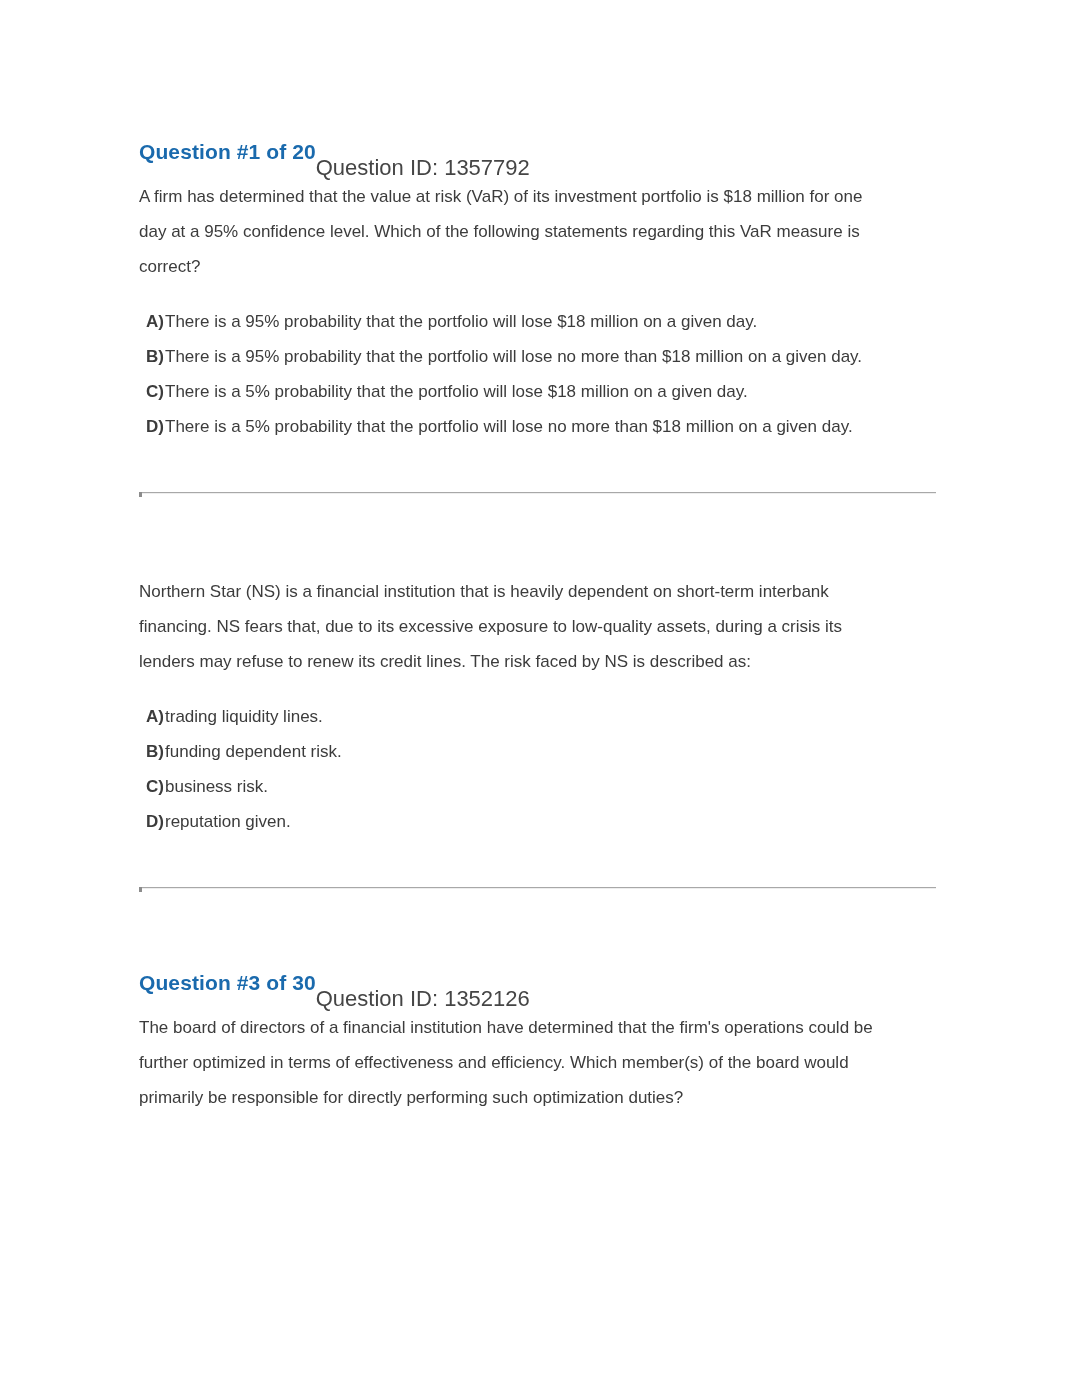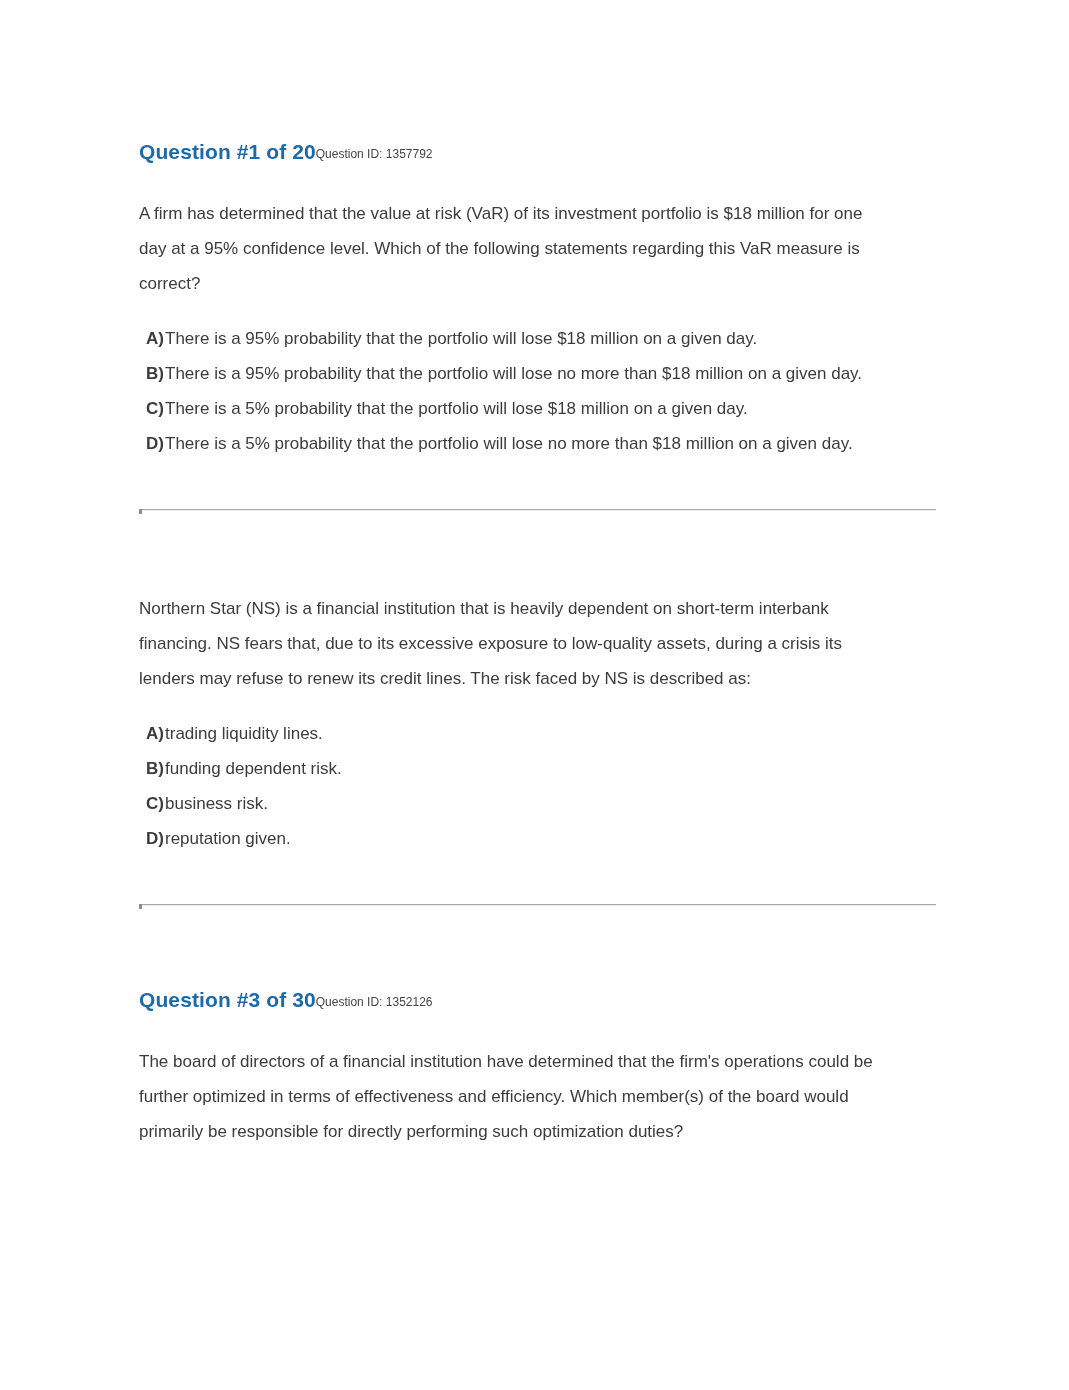--- a/index.html
+++ b/index.html
@@ -27,28 +27,28 @@
   }
 
   .q-title {
     font-size: 21px;
     font-weight: 700;
     color: var(--heading-blue, #1a6aad);
     letter-spacing: 0.1px;
   }
 
   .q-id {
-    font-size: 12px;
+    font-size: 22px;
     color: var(--id-text, #454545);
     position: relative;
-    top: 2px;
+    top: 16px;
   }
 
   .q-body {
-    margin-top: 30px;
+    margin-top: 13px;
     font-size: 17px;
     line-height: 35px;
     max-width: 745px;
     color: var(--body-text, #3c3c3c);
   }
 
   .options {
     margin-top: 20px;
     font-size: 17px;
     line-height: 35px;

